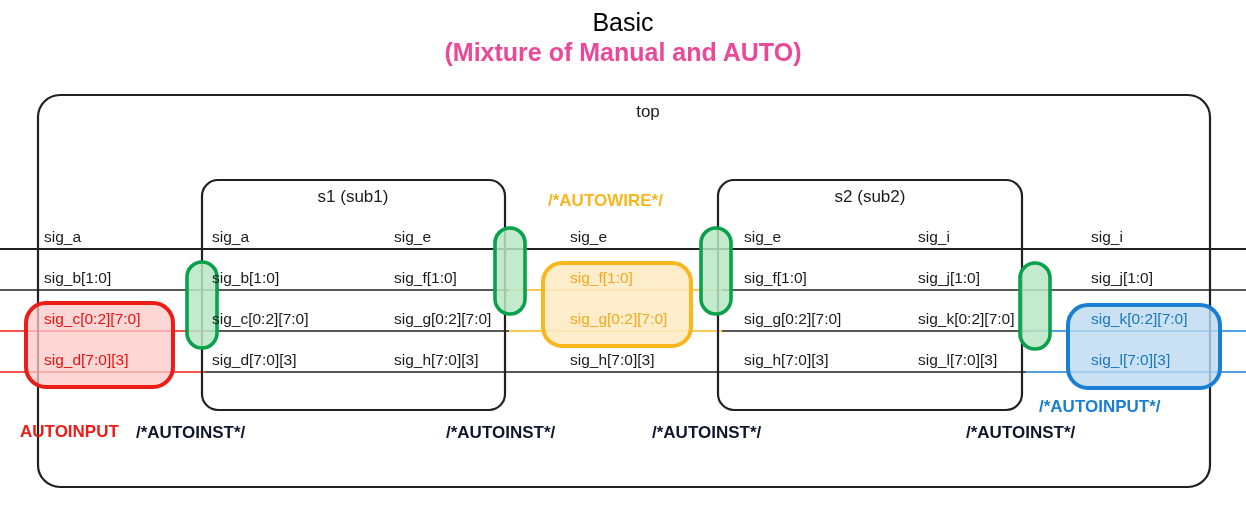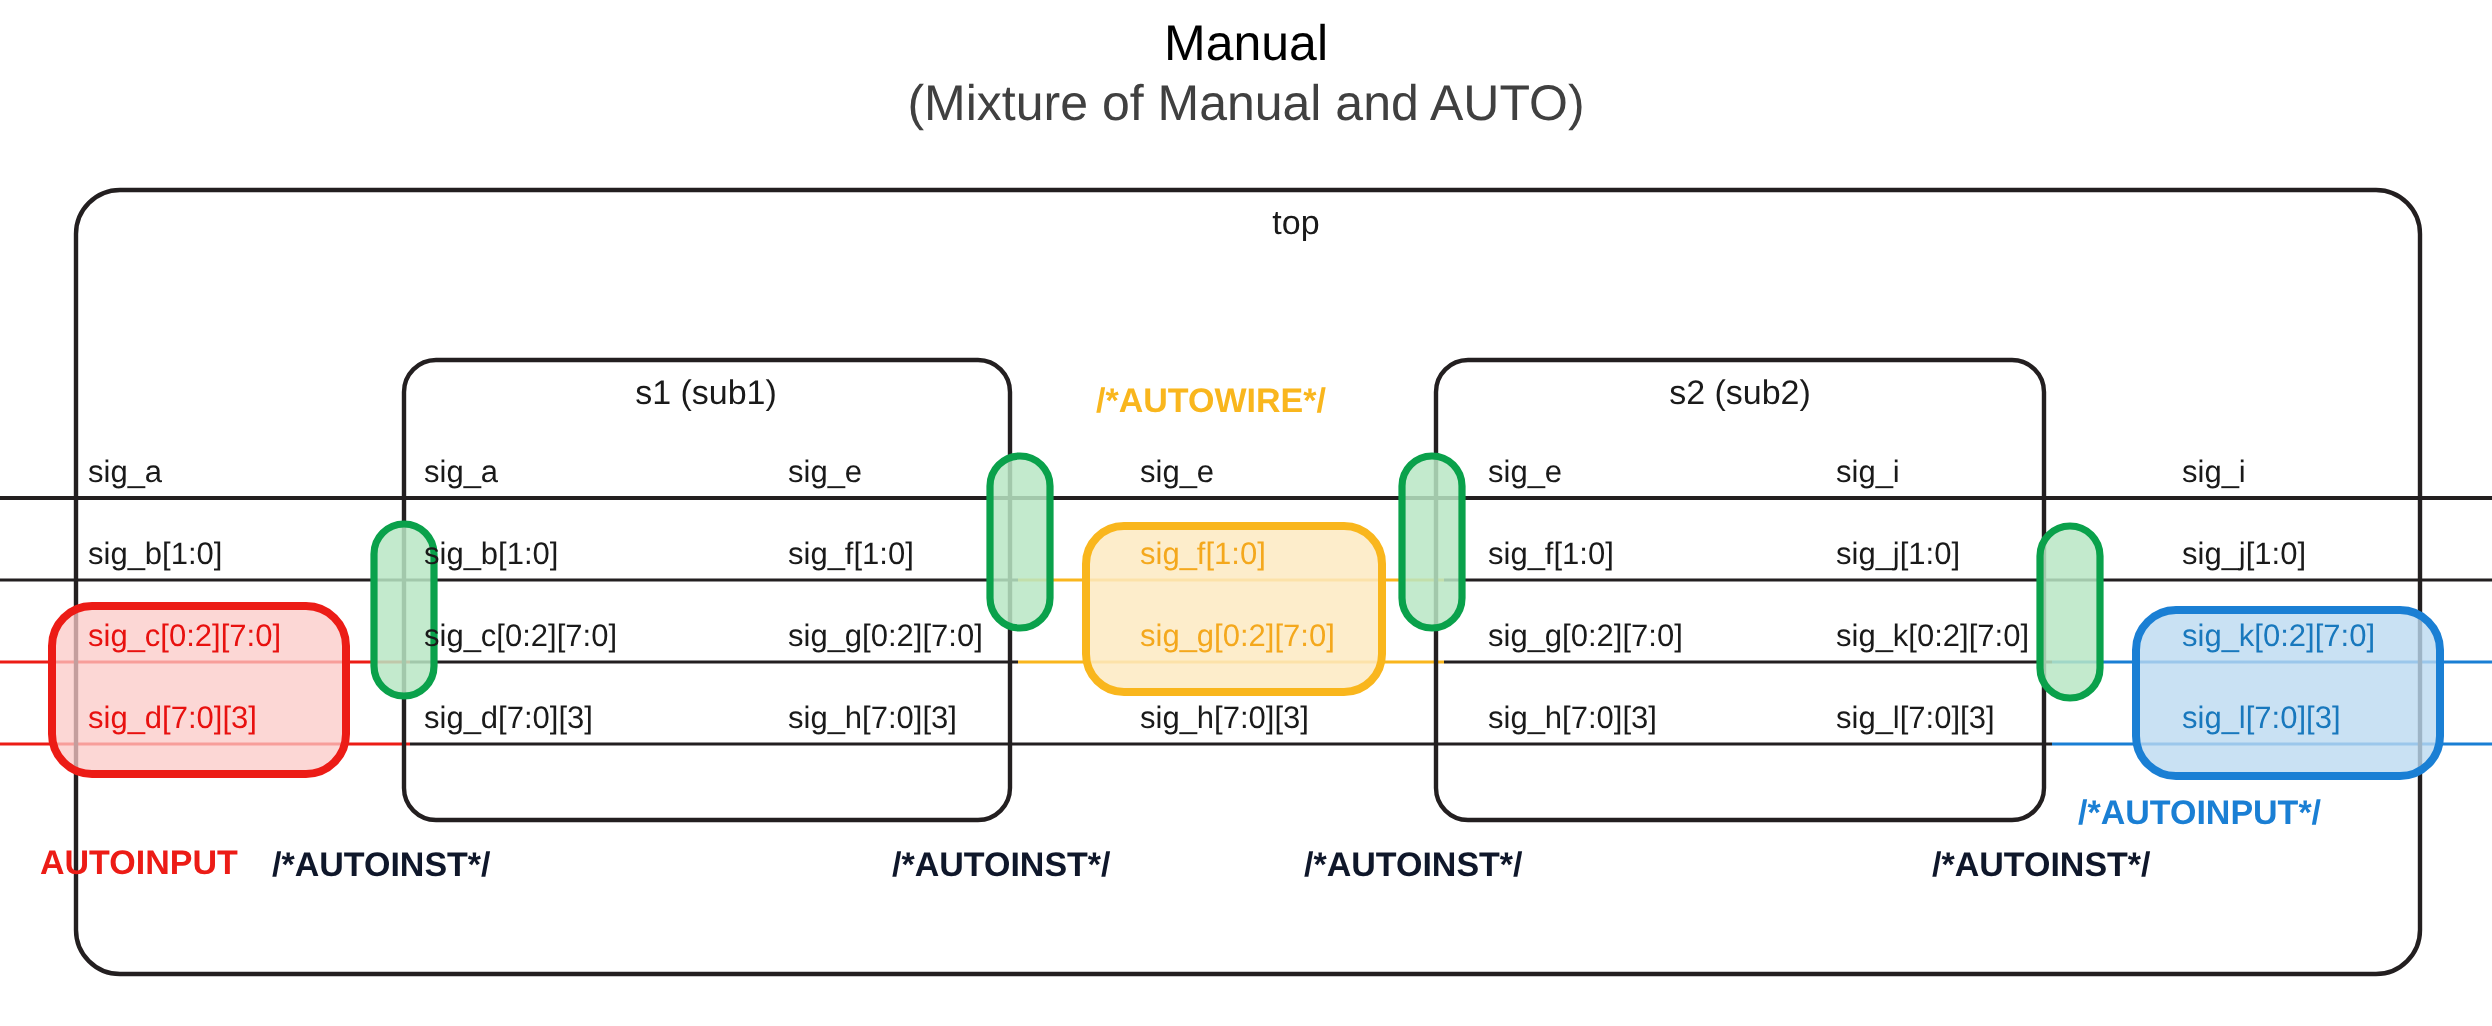--- a/index.html
+++ b/index.html
@@ -33,21 +33,22 @@
     text-align: center;
     font-size: 25px;
     color: #000;
   }
   .title-sub {
     position: absolute;
     left: 0; top: 38px;
     width: 1246px;
     text-align: center;
     font-size: 25px;
-    color: #404040;
+    color: #ec4899;
+    font-weight: bold;
   }
   .mod-title {
     font-size: 17px;
     color: #1a1a1a;
     text-align: center;
   }
   .sig {
     font-size: 15.5px;
     color: #1a1a1a;
   }
@@ -61,21 +62,21 @@
   .tag-green  { color: #0f172a; }
   .tag-red    { color: #ec1c16; margin-top: 28px; }
   .tag-blue   { color: #1a7fd4; }
   .tag-yellow { color: #f9b61d; }
 </style>
 </head>
 <body>
 
 <div id="stage">
 
-  <div class="title-main">Manual</div>
+  <div class="title-main">Basic</div>
   <div class="title-sub">(Mixture of Manual and AUTO)</div>
 
   <svg class="layer" viewBox="0 0 1246 513" xmlns="http://www.w3.org/2000/svg">
 
     <g>
       <line x1="0" y1="249" x2="205" y2="249" stroke="#231f20" stroke-width="2"></line>
       <line x1="205" y1="249" x2="509" y2="249" stroke="#231f20" stroke-width="2"></line>
       <line x1="509" y1="249" x2="722" y2="249" stroke="#231f20" stroke-width="2"></line>
       <line x1="722" y1="249" x2="1026" y2="249" stroke="#231f20" stroke-width="2"></line>
       <line x1="1026" y1="249" x2="1246" y2="249" stroke="#231f20" stroke-width="2"></line>

